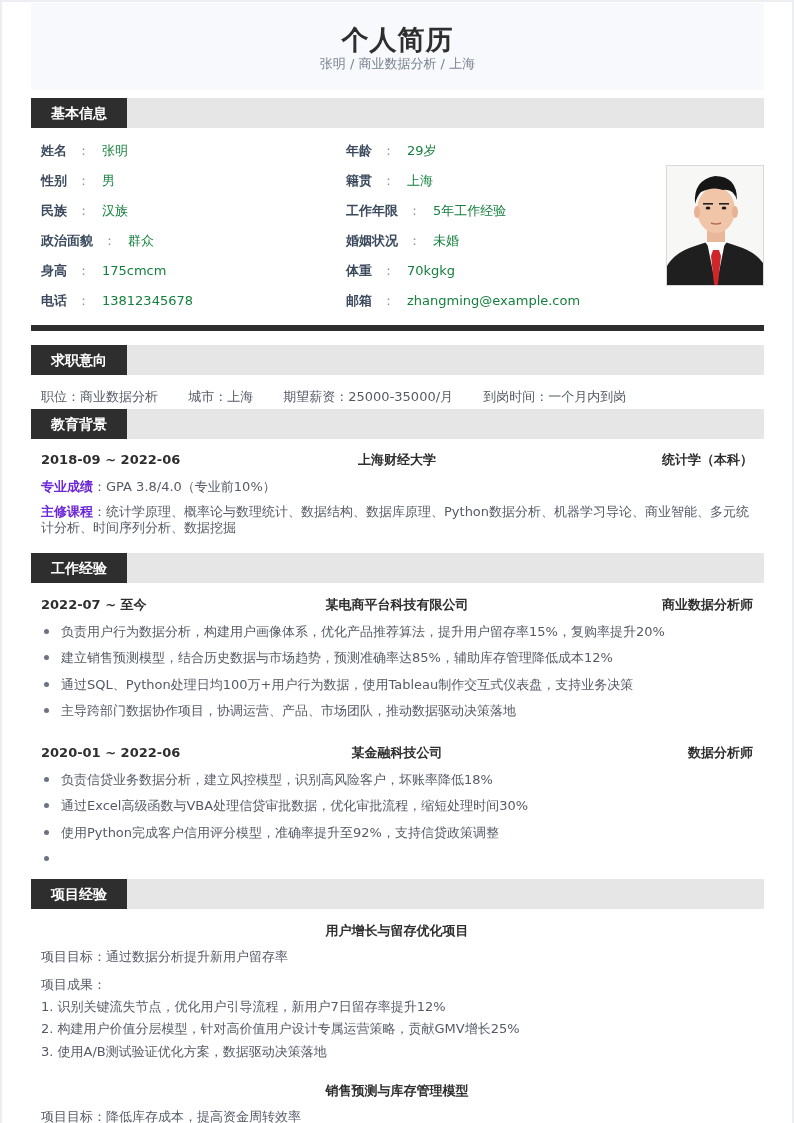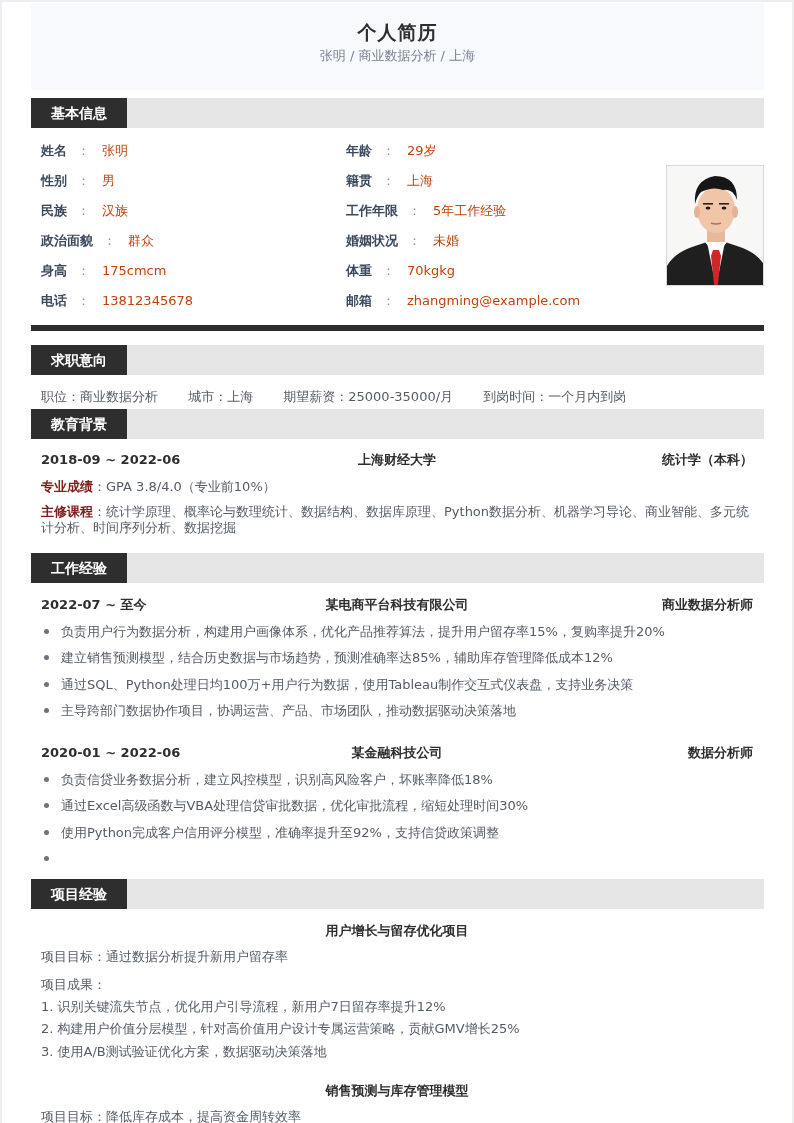--- a/index.html
+++ b/index.html
@@ -1,39 +1,39 @@
 <!DOCTYPE html>
 <html><head>
 <meta charset="utf-8">
 <style>
   * { box-sizing: border-box; margin: 0; padding: 0; }
   html, body { width: 794px; height: 1123px; overflow: hidden; background: #ffffff; }
   body { font-family: "DejaVu Sans", "Liberation Sans", sans-serif; color: #555b66; position: relative; }
   .frame { position: absolute; left: 0; top: 0; width: 794px; height: 1123px; border: 2px solid #eceef1; border-bottom: none; }
   .header { position: absolute; left: 31px; top: 3px; width: 733px; height: 87px; background: #f7f9fc; text-align: center; }
-  .title { font-size: 19px; font-weight: bold; color: #2e2e2e; margin-top: 13px; letter-spacing: 1px; line-height: 32px; }
+  .title { font-size: 27px; font-weight: bold; color: #2e2e2e; margin-top: 21px; letter-spacing: 1px; line-height: 32px; }
   .subtitle { font-size: 13px; color: #7a8190; line-height: 16px; }
 
   .sec { position: absolute; left: 31px; width: 733px; height: 30px; background: #e6e6e6; }
   .sec .tag { position: absolute; left: 0; top: 0; width: 96px; height: 30px; background: #2e2e2e; color: #ffffff; font-weight: bold; font-size: 14px; line-height: 30px; text-align: center; }
 
   .info { position: absolute; font-size: 13px; line-height: 16px; white-space: nowrap; }
   .info .k { color: #3c4a5e; font-weight: bold; }
   .info .c { color: #8a8f98; margin: 0 12px 0 10px; }
-  .info .v { color: #c2410c; }
+  .info .v { color: #15803d; }
 
   .photo { position: absolute; left: 666px; top: 165px; width: 98px; height: 121px; border: 1px solid #d9d9d9; background: #fafafa; overflow: hidden; }
   .divider { position: absolute; left: 31px; top: 325px; width: 733px; height: 6px; background: #2e2e2e; }
 
   .line { position: absolute; left: 41px; font-size: 13px; line-height: 16px; white-space: nowrap; color: #555b66; }
   .row3 { position: absolute; left: 41px; width: 712px; font-size: 13px; line-height: 16px; font-weight: bold; color: #2e2e2e; }
   .row3 .l { position: absolute; left: 0; }
   .row3 .m { position: absolute; left: 0; width: 712px; text-align: center; }
   .row3 .r { position: absolute; right: 0; }
-  .bk { color: #7f1d1d; font-weight: bold; }
+  .bk { color: #6d28d9; font-weight: bold; }
   .para { position: absolute; left: 41px; width: 712px; font-size: 13px; line-height: 16px; color: #555b66; }
   .bullet { position: absolute; left: 41px; font-size: 13px; line-height: 16px; white-space: nowrap; color: #555b66; }
   .bullet .dot { display: inline-block; width: 5px; height: 5px; border-radius: 50%; background: #6b7280; vertical-align: middle; margin: 0 12px 3px 3px; }
   .ptitle { position: absolute; left: 41px; width: 712px; text-align: center; font-size: 13px; font-weight: bold; color: #2e2e2e; line-height: 16px; }
 </style>
 </head>
 <body>
 
 <div class="frame"></div>
 

